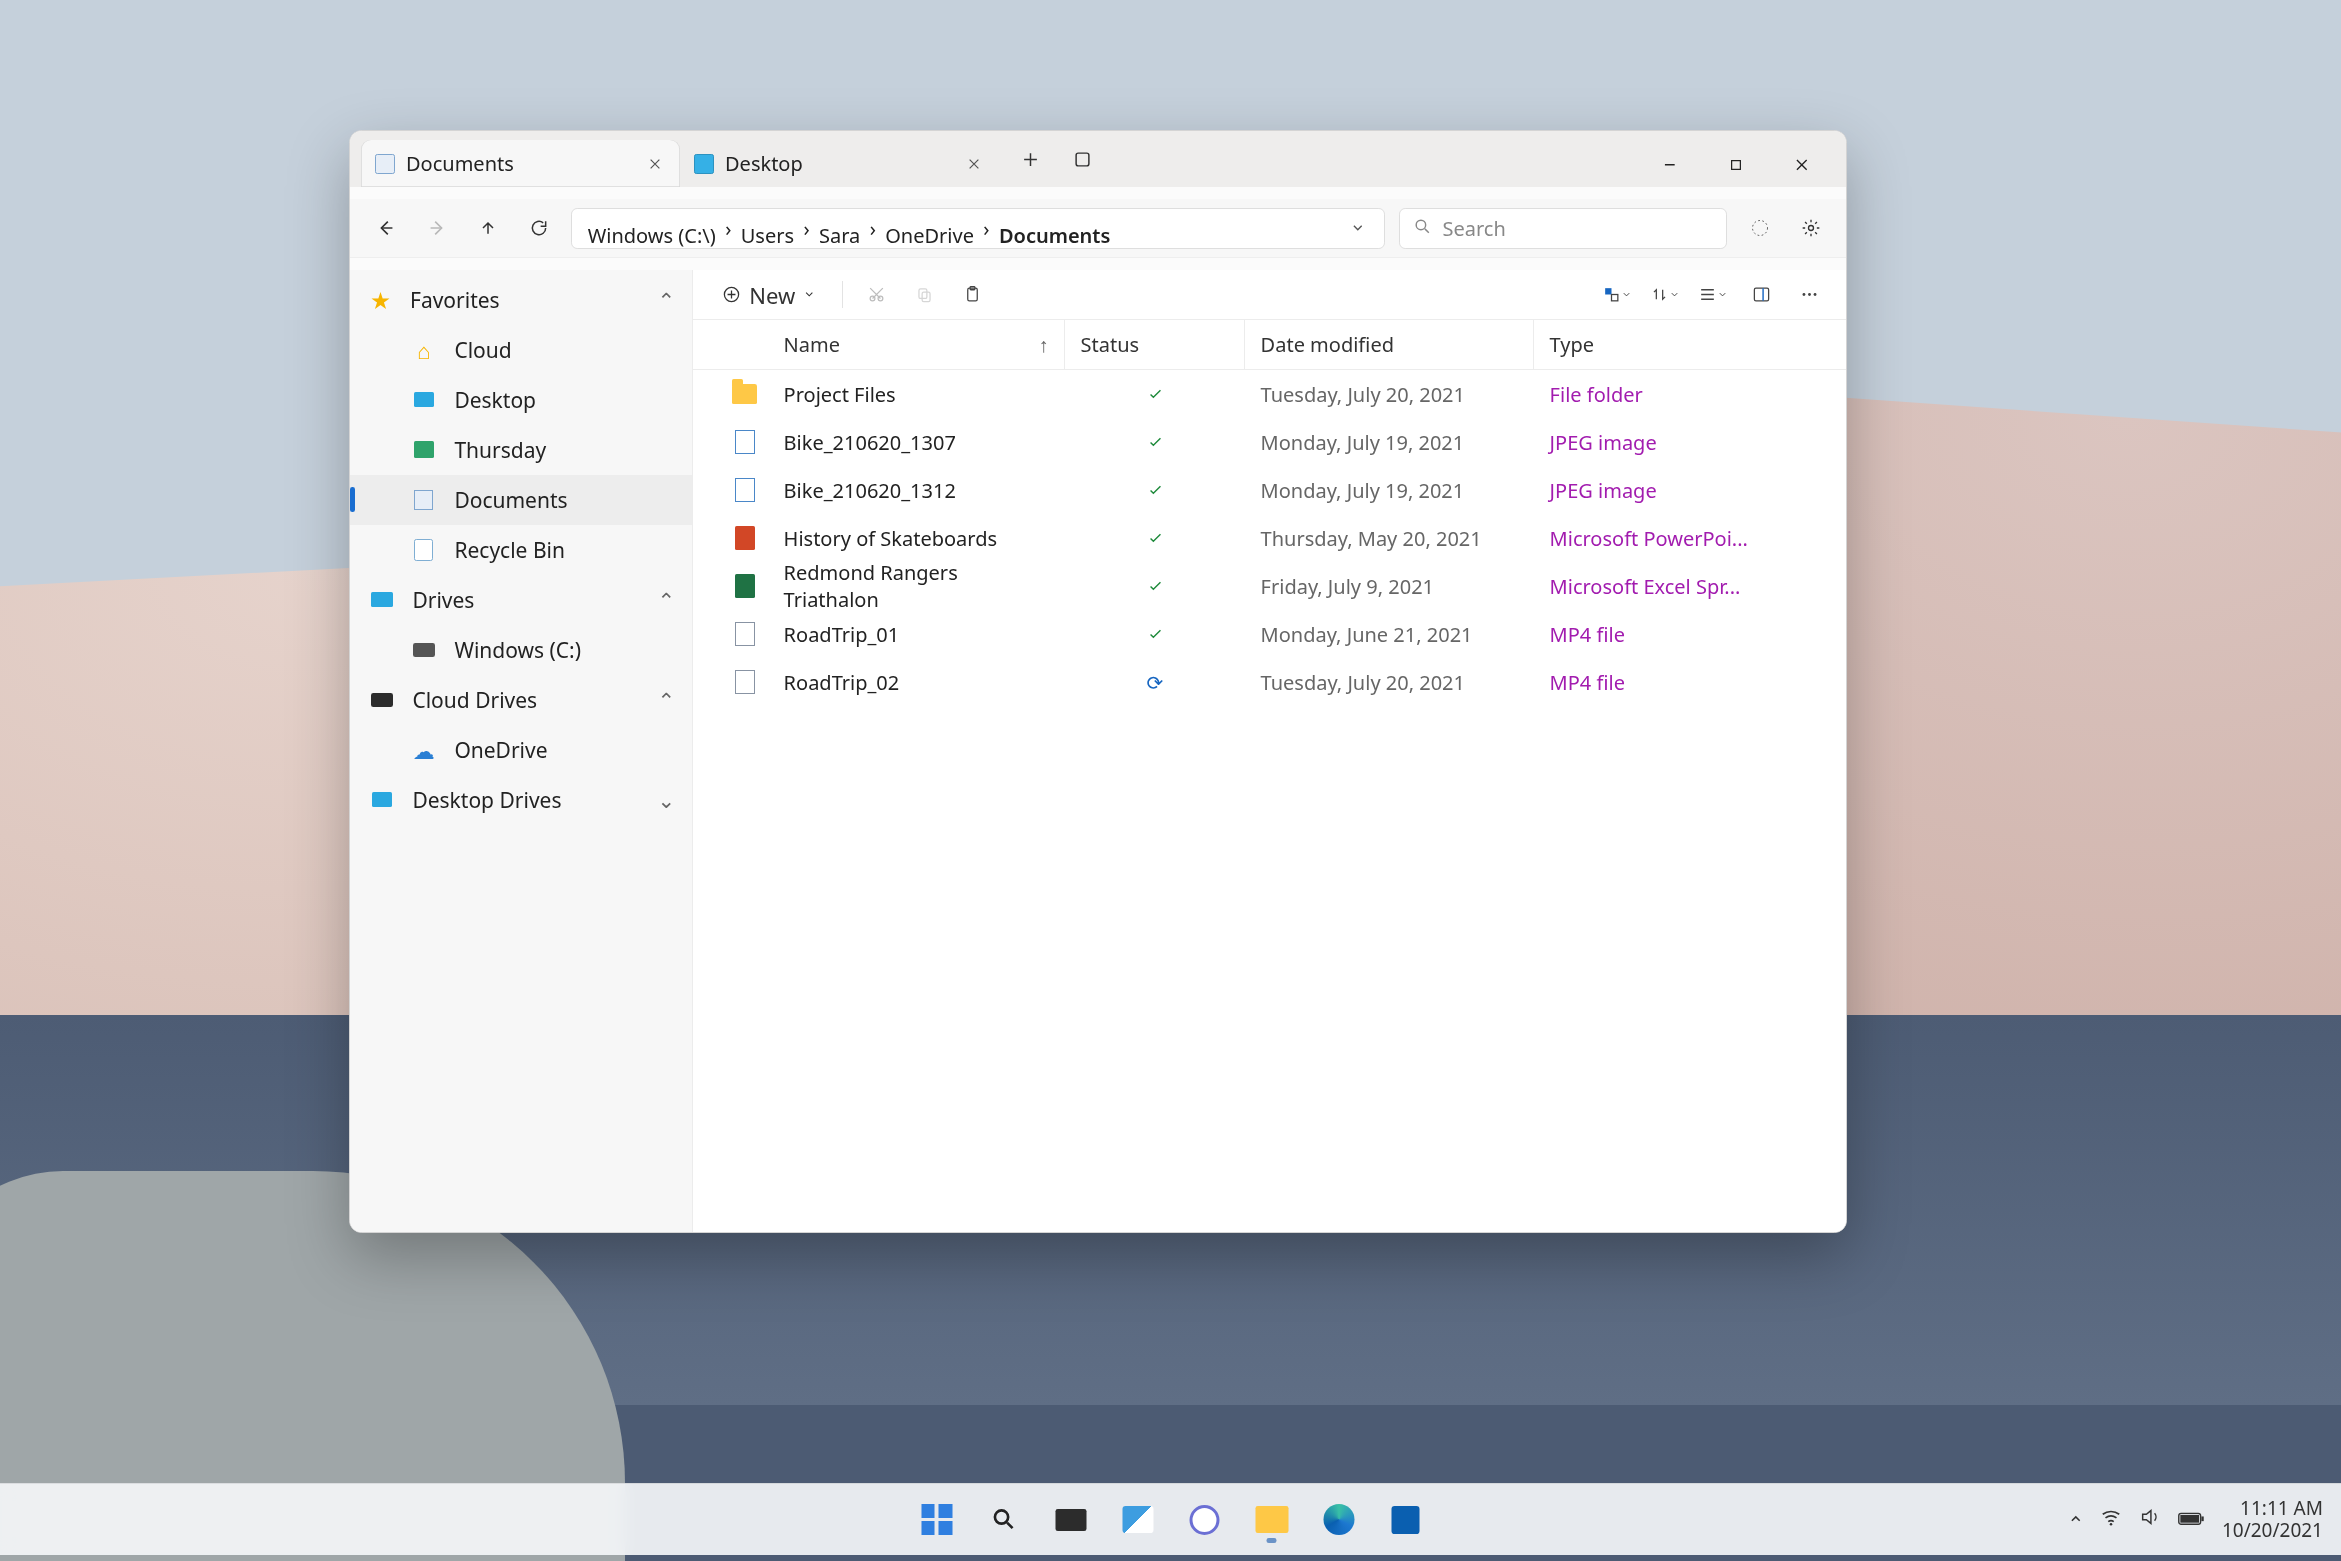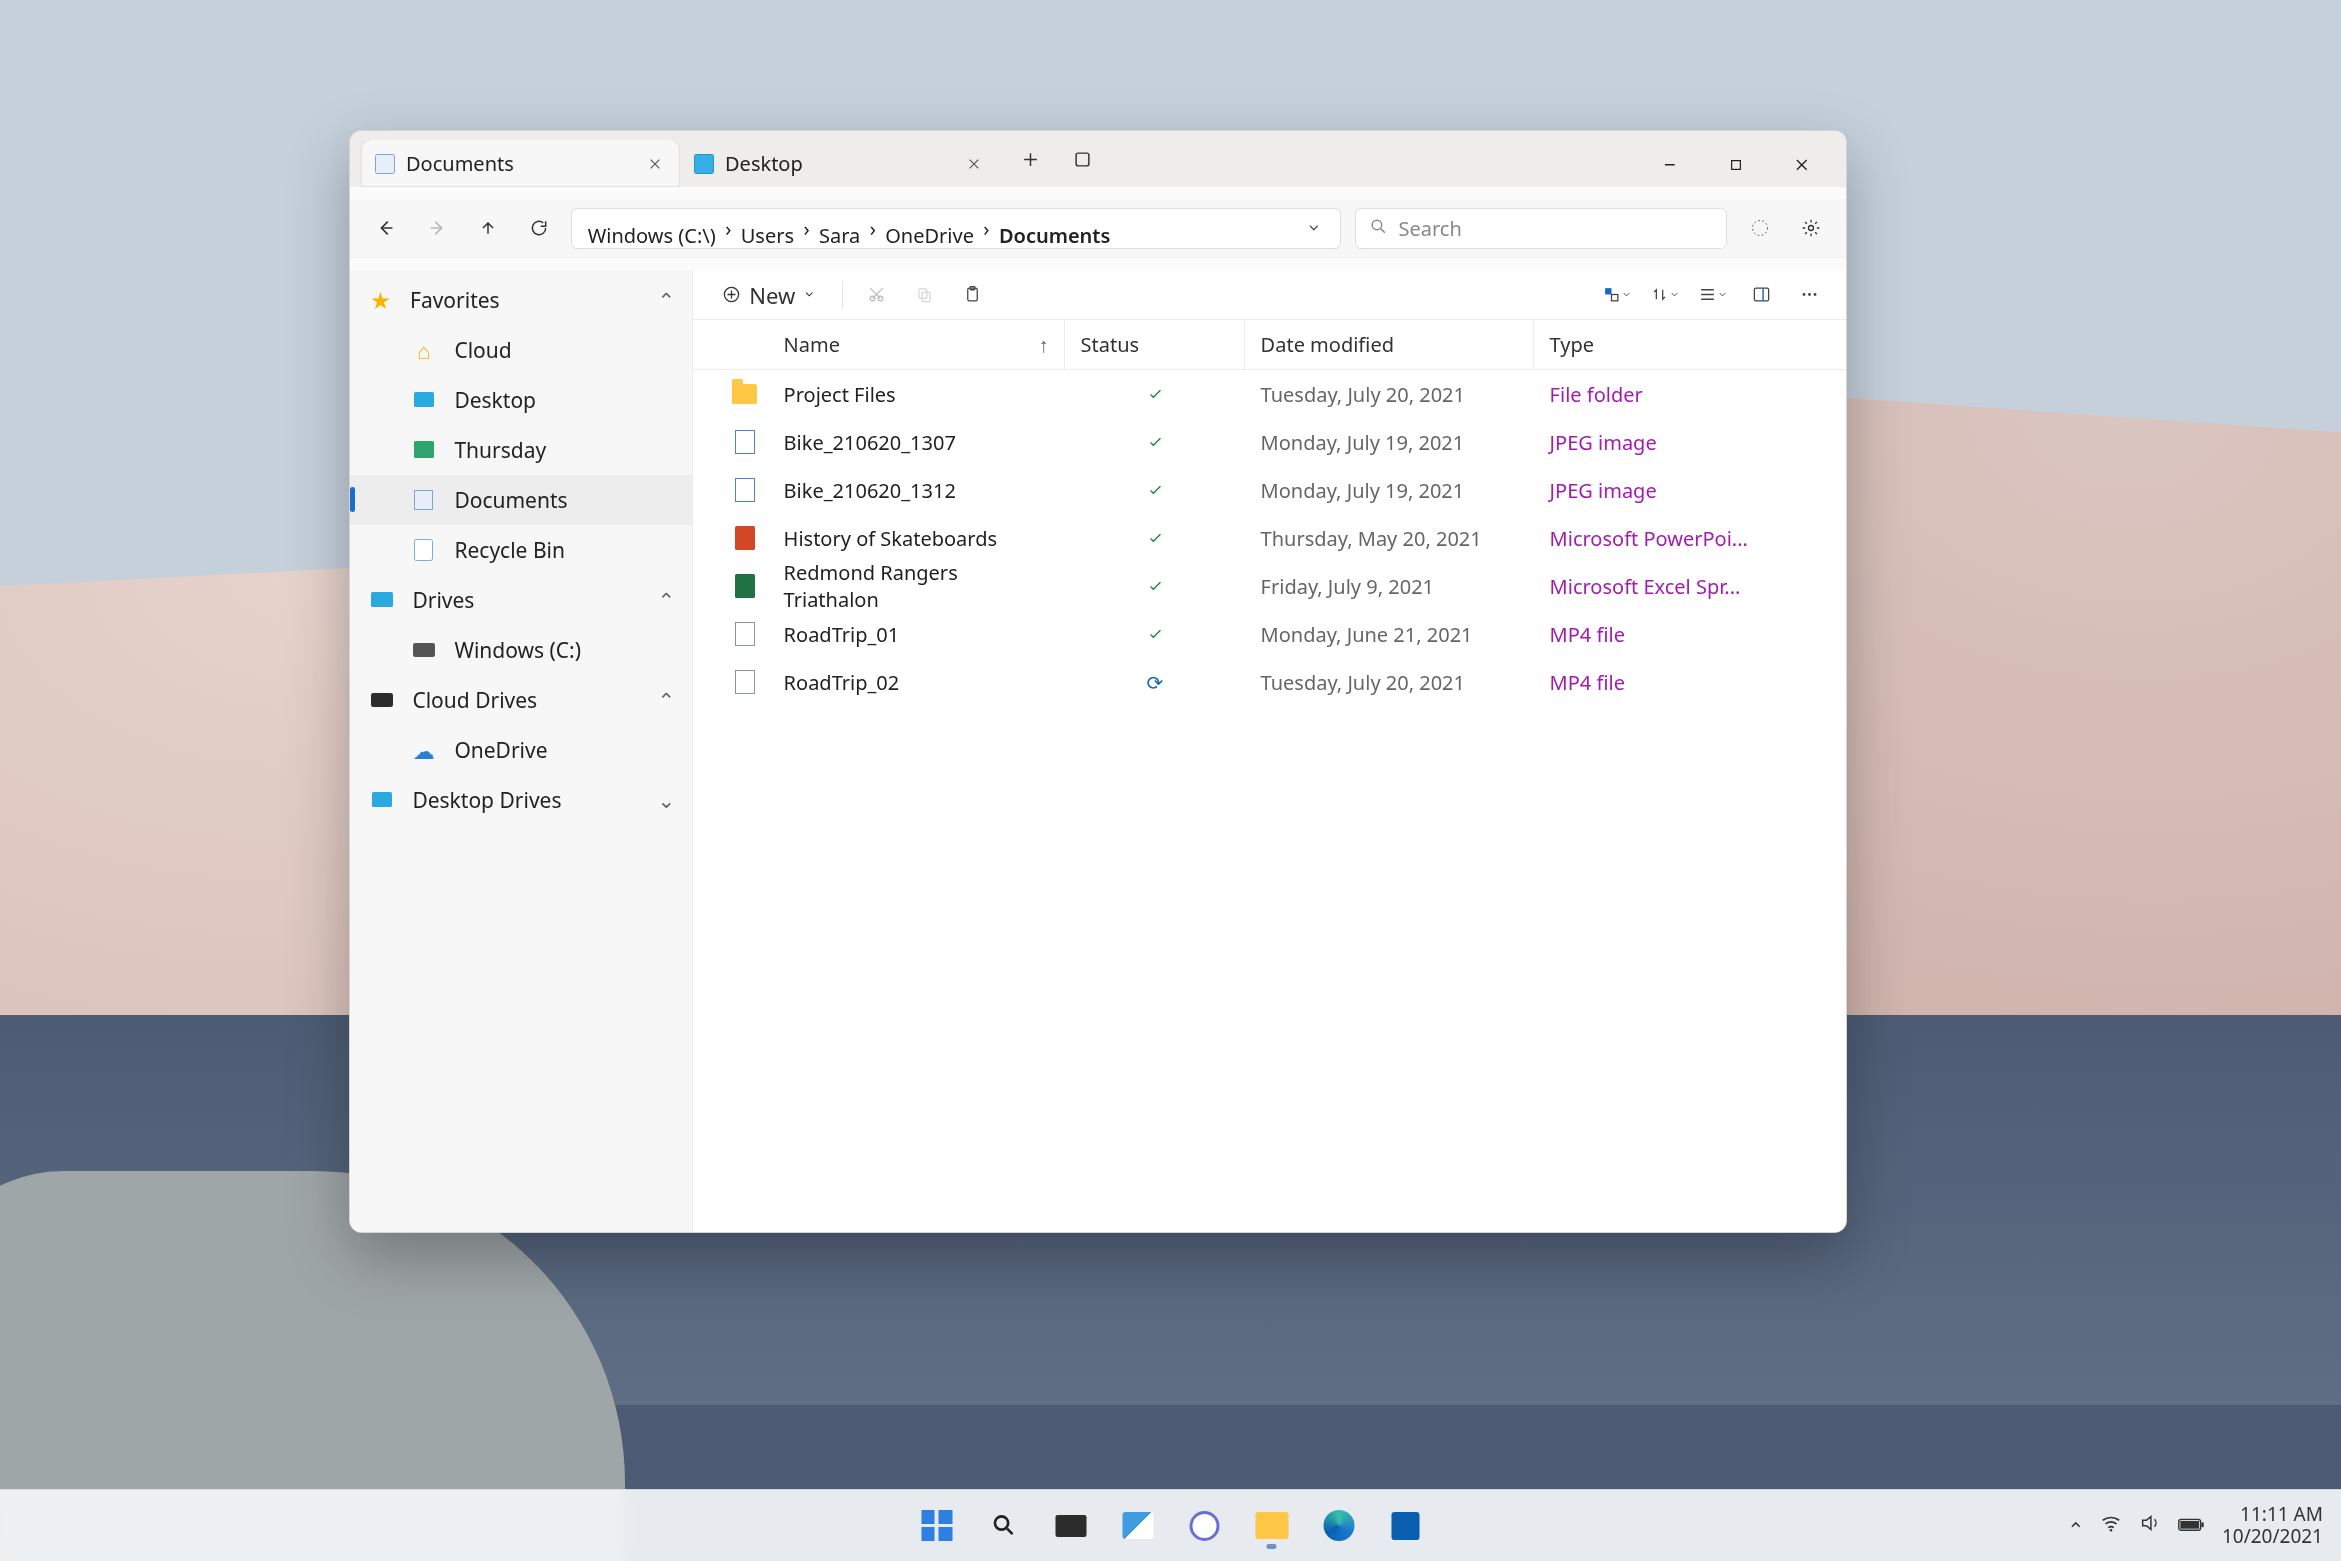--- a/index.html
+++ b/index.html
@@ -70,21 +70,21 @@
   .navbtn.disabled { color:#b9b9b9; }
   .addr {
     flex:1; height:41px; background:#fff; border:0.8px solid #dedede; border-radius:6.2px;
     display:flex; align-items:center; padding:0 11px; gap:4.7px; color:#222; font-size:20px;
     position:relative;
   }
   .crumb { padding:0 4.7px;margin-top:15px; }
   .crumb.strong { font-weight:600; }
   .addr-drop { position:absolute; right:7.8px; top:0; bottom:0; width:37px; display:flex;align-items:center;justify-content:center; color:#555;}
   .search {
-    width:372px; height:41px; background:#fff; border:0.8px solid #dedede; border-radius:6.2px;
+    width:328px; height:41px; background:#fff; border:0.8px solid #dedede; border-radius:6.2px;
     display:flex; align-items:center; padding:0 12.5px; gap:11px; color:#888; font-size:20px;
   }
   .righticon { width:37px; height:37px; display:flex; align-items:center; justify-content:center; color:#333; }
 
   .body { flex:1; display:flex; }
 
   
   .sidebar {
     width: 343px; border-right:0.8px solid #ececec;
     padding-top:4.7px;
@@ -147,21 +147,21 @@
   .fi-folder{ width:25px; height:20px; background:#fec846; border-radius:2.3px 2.3px 1.6px 1.6px; position:relative;}
   .fi-folder::before{content:"";position:absolute;left:0;top:-4.7px;width:11px;height:6.2px;background:#fec846;border-radius:1.6px 1.6px 0 0;}
   .fi-img{ width:20px; height:23.4px; background:#fff; border:1.6px solid #4a87c8;}
   .fi-ppt{ width:20px; height:23.4px; background:#d24726; border-radius:1.6px;}
   .fi-xls{ width:20px; height:23.4px; background:#1f7244; border-radius:1.6px;}
   .fi-vid{ width:20px; height:23.4px; background:#fff; border:1.6px solid #8893a3;}
   .sync-icon{ color:#1766c1; font-size:20px; }
 
   
   .taskbar {
-    position:absolute; left:0; right:0; bottom:0; height:72px;
+    position:absolute; left:0; right:0; bottom:6px; height:72px;
     background: rgba(244,246,249,.92);
     backdrop-filter: blur(7.8px);
     border-top:0.8px solid rgba(0,0,0,.08);
     display:flex; align-items:center;
   }
   .task-center { position:absolute; left:50%; transform:translateX(-50%); display:flex; gap:11px; align-items:center;}
   .tb-item { width:56px; height:56px; display:flex; align-items:center; justify-content:center; border-radius:6.2px; position:relative;}
   .tb-item.active::after{ content:""; position:absolute; bottom:4.7px; width:9.4px; height:4.7px; background:#6b93c7; border-radius:2.3px;}
   .tb-start { display:grid; grid-template-columns:1fr 1fr; grid-template-rows:1fr 1fr; gap:3.1px; width:31px; height:31px;}
   .tb-start div{ background:#2f7fe0;}

